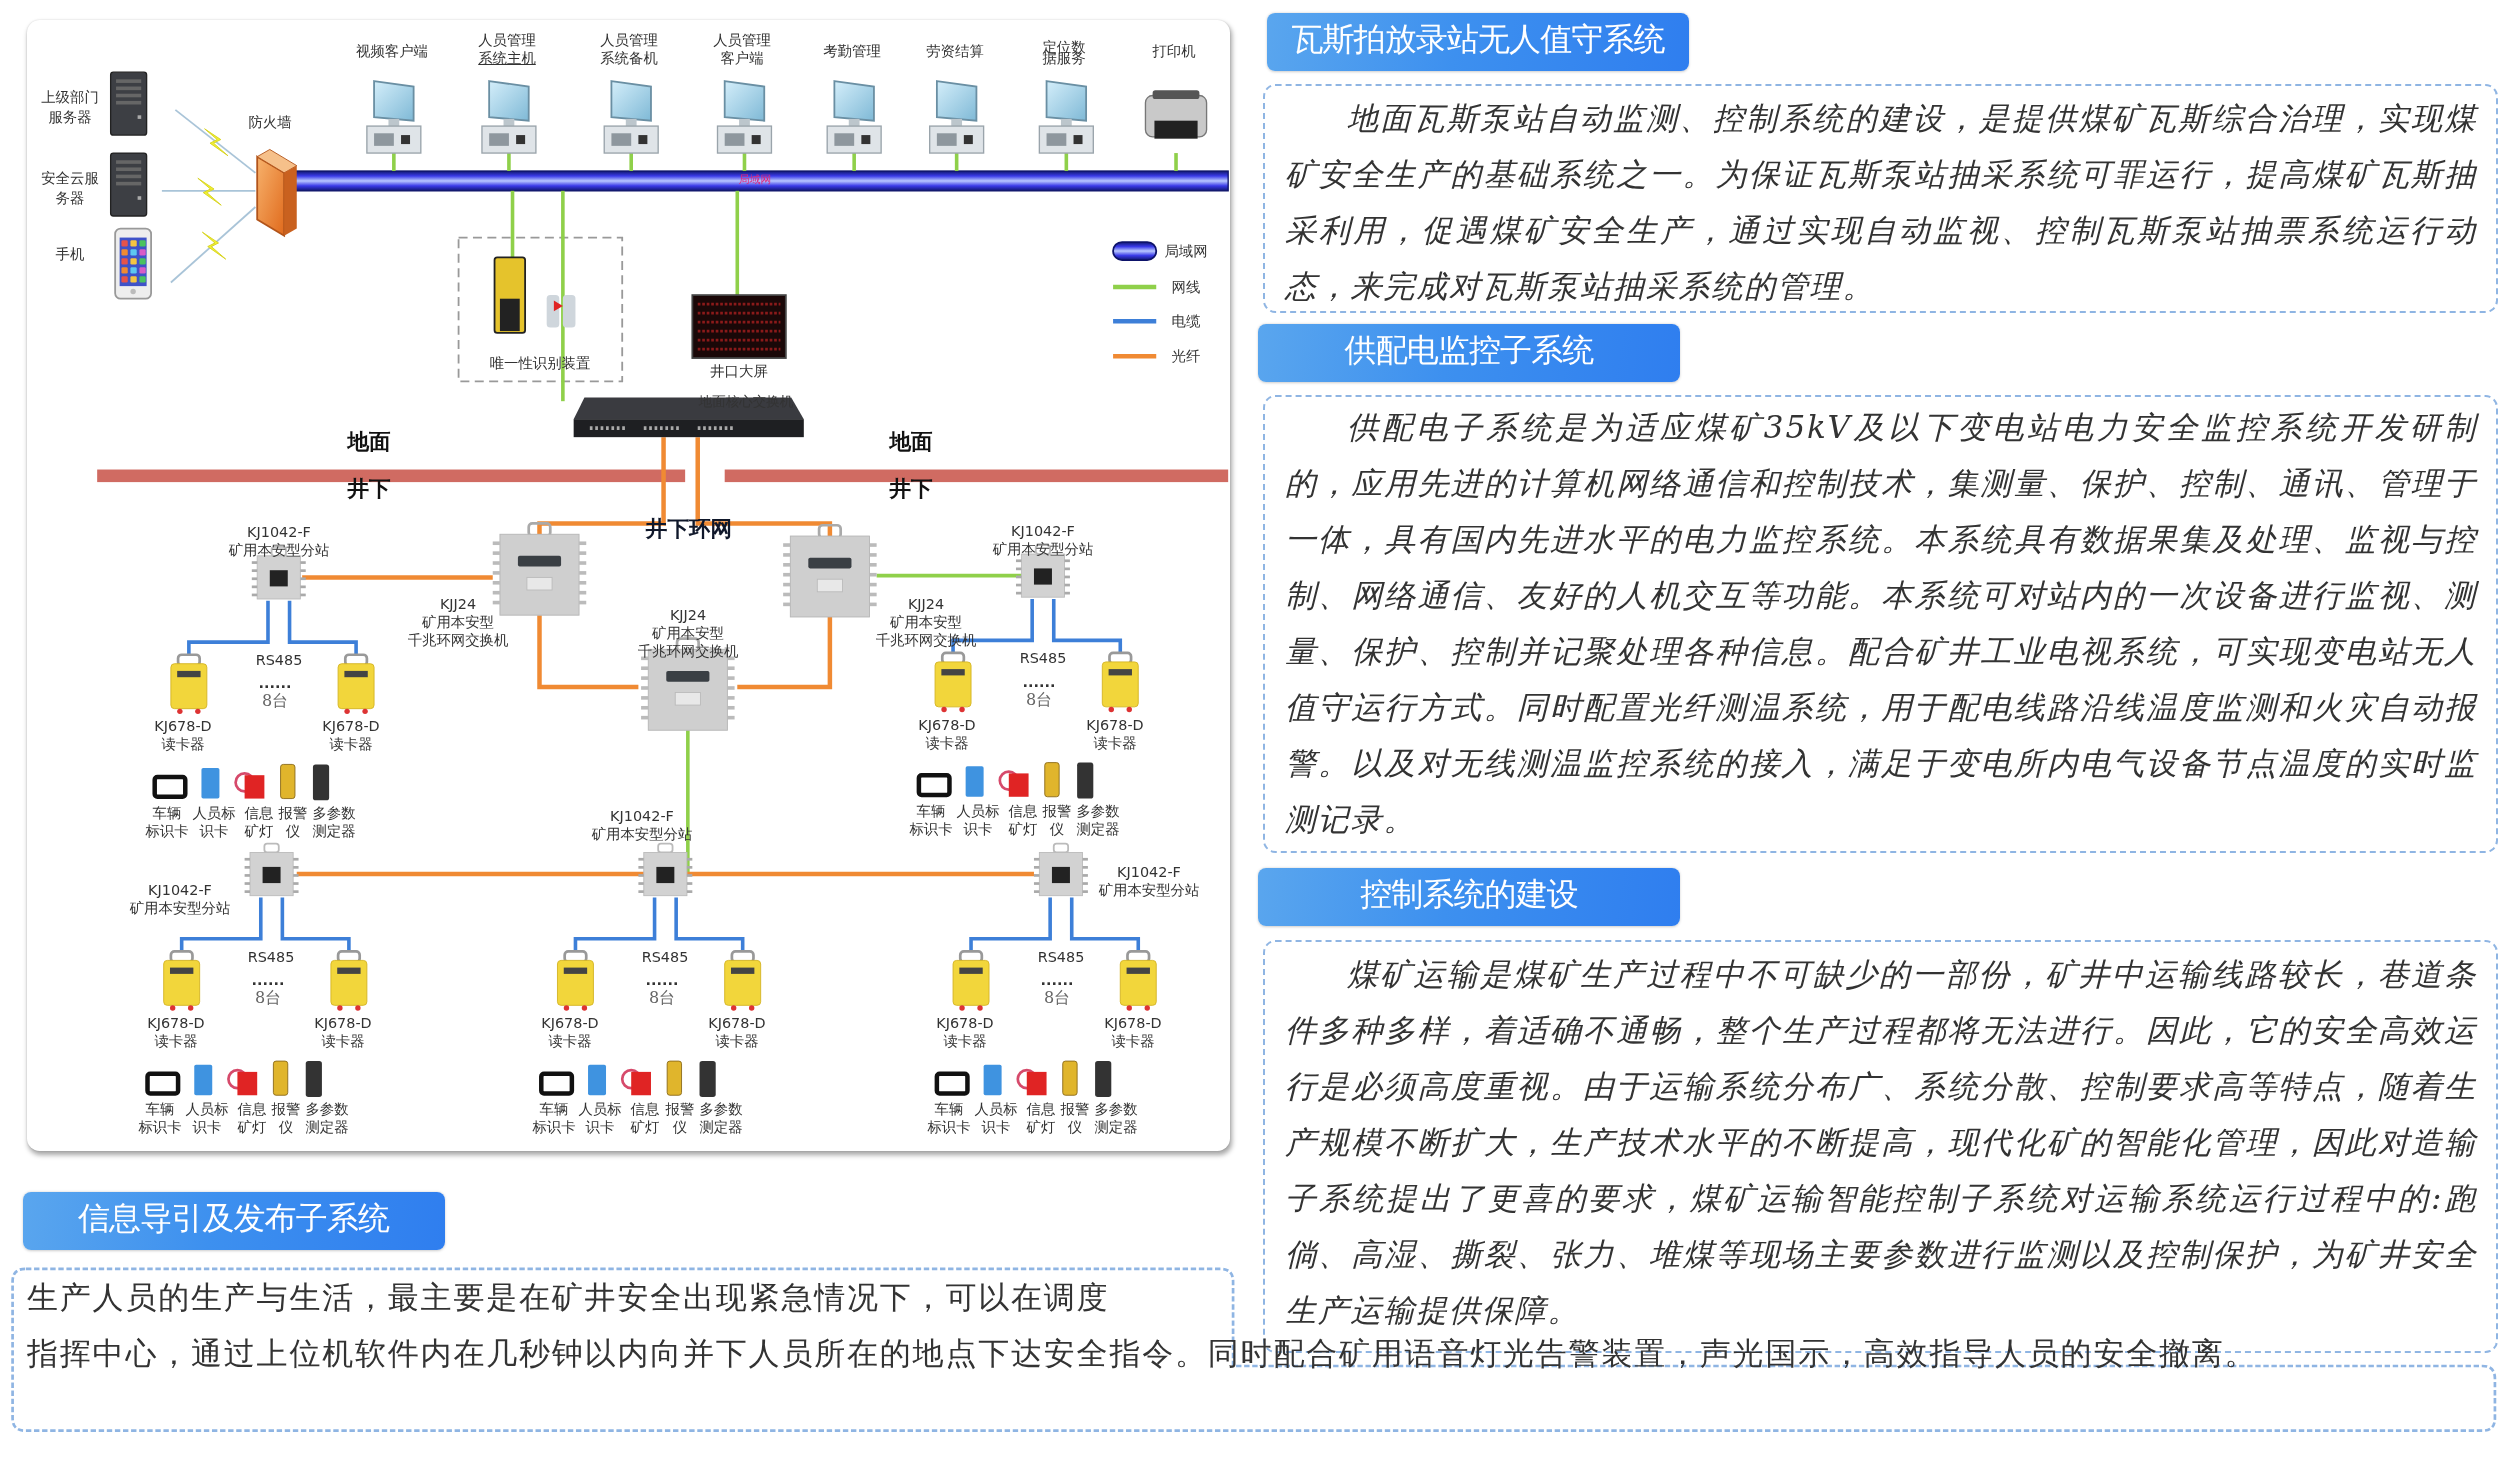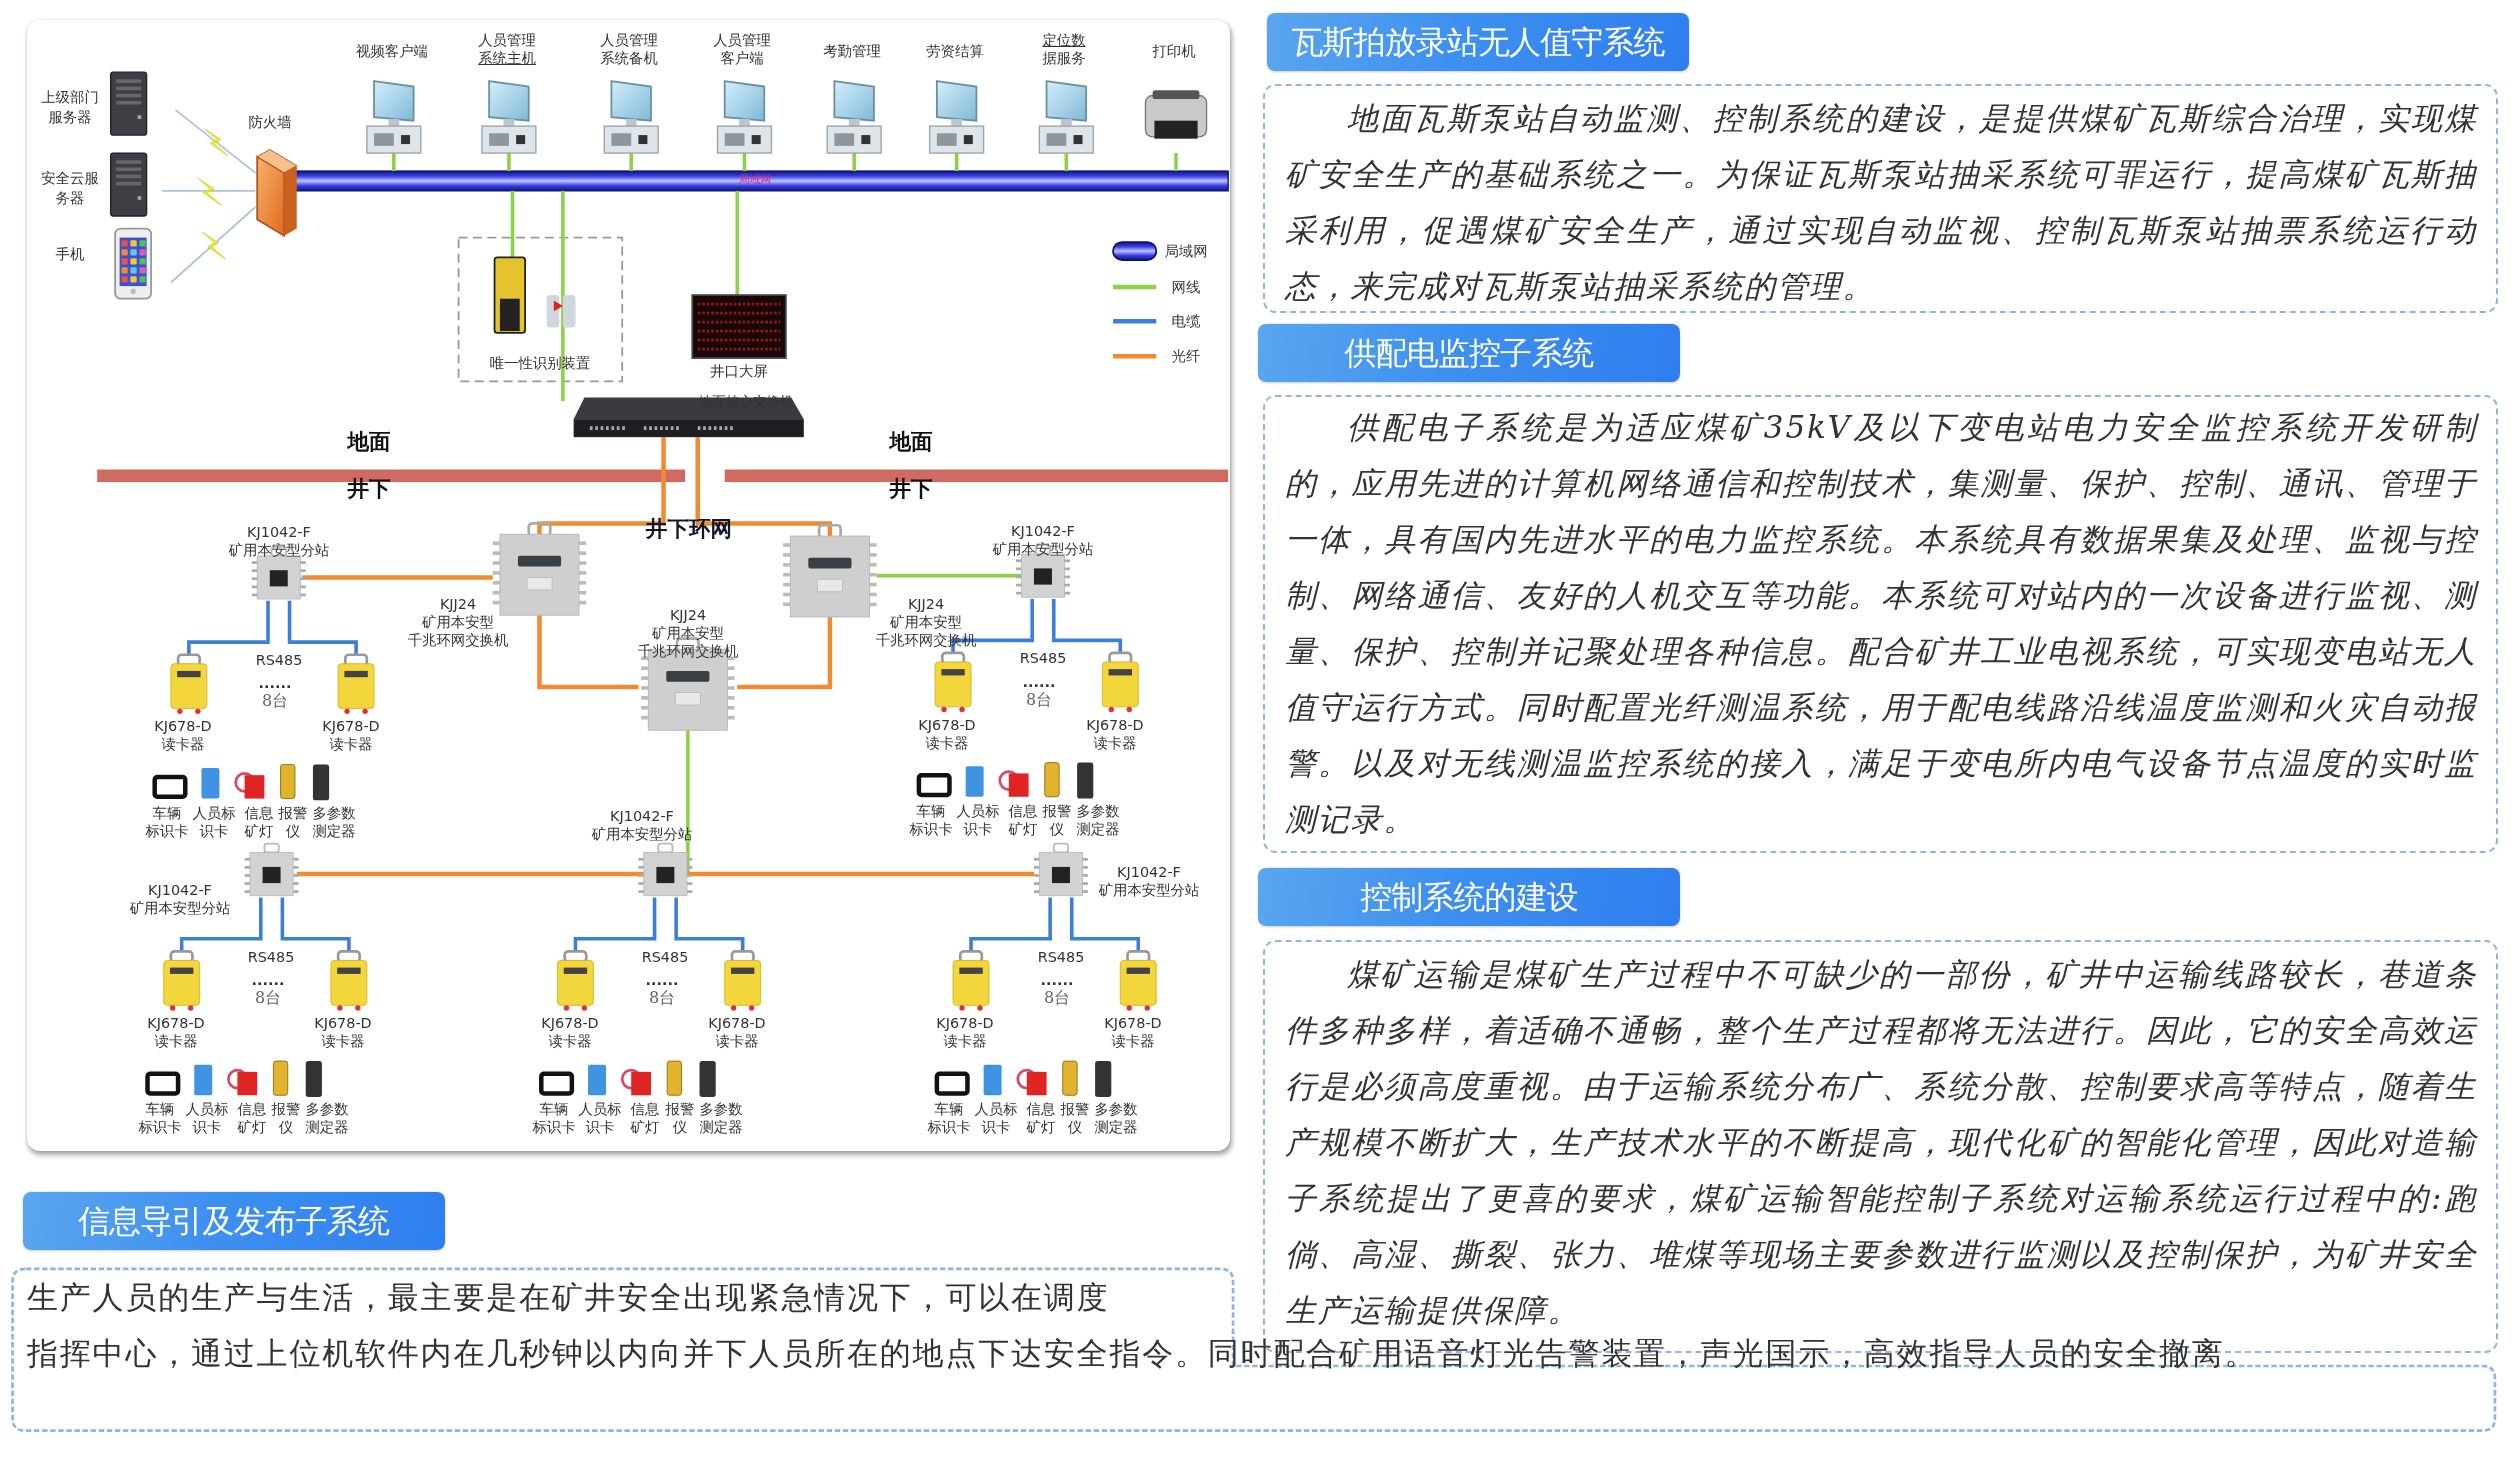--- a/index.html
+++ b/index.html
@@ -3,21 +3,21 @@
 <meta charset="utf-8">
 <style>
   html,body{margin:0;padding:0;background:#fff;}
   body{width:2512px;height:1457px;position:relative;overflow:hidden;font-family:"DejaVu Sans","Liberation Sans",sans-serif;}
   .abs{position:absolute;}
   #diagram{position:absolute;left:27px;top:20px;width:1203px;height:1131px;background:#fff;border-radius:12.6px;box-shadow:1.8px 3.6px 5.4px rgba(0,0,0,.35),0 0 1.8px rgba(0,0,0,.15);}
   #diagram svg{position:absolute;left:0;top:0;}
   .lbl{position:absolute;font-size:14.4px;color:#333;text-align:center;line-height:18px;white-space:nowrap;transform:translateX(-50%);}
   .lbl.b{font-weight:bold;font-size:21.6px;color:#111;}
   .lbl.red{color:#0f172a;font-weight:bold;font-size:21.6px;}
-  .pill{position:absolute;height:58px;border-radius:8px;background:linear-gradient(100deg,#5aa6ee 0%,#3d90ef 45%,#2f7eef 100%);color:#fff;font-size:32px;line-height:58px;box-shadow:0 0.9px 2.7px rgba(0,0,0,.2);padding:0 0 0 0;font-family:Liberation Serif, serif;letter-spacing:-0.9px;}
+  .pill{position:absolute;height:58px;border-radius:8px;background:linear-gradient(100deg,#5aa6ee 0%,#3d90ef 45%,#2f7eef 100%);color:#fff;font-size:32px;line-height:58px;box-shadow:0 0.9px 2.7px rgba(0,0,0,.2);padding:0 0 0 0;font-family:Liberation Mono, monospace;letter-spacing:-0.9px;}
   .pill span{position:absolute;left:0;right:0;text-align:center;}
   .box{position:absolute;border:2.7px dashed #8fb5e3;border-radius:12.6px;background:#fff;font-style:italic;}
   .para{position:absolute;font-family:"DejaVu Serif","Liberation Serif",serif;font-size:31px;color:#333;line-height:56px;text-align:justify;text-indent:2em;letter-spacing:1.8px;}
 </style>
 </head>
 <body>
 
 <div id="diagram">
   <svg id="diag-svg" width="1203" height="1131" viewBox="0 0 1338 1258">
     <defs>
@@ -451,21 +451,21 @@
       <div class="lbl" style="left: 728px; top: 151px; color: rgb(224, 38, 122); font-size: 10.8px;">局域网</div>
       <div class="lbl" style="left: 365px; top: 21.6px;">视频客户端</div>
       <div class="lbl" style="left: 480px; top: 10.8px;">人员管理</div>
       <div class="lbl" style="left: 480px; top: 29px; text-decoration: underline;">系统主机</div>
       <div class="lbl" style="left: 602px; top: 10.8px;">人员管理</div>
       <div class="lbl" style="left: 602px; top: 29px;">系统备机</div>
       <div class="lbl" style="left: 715px; top: 10.8px;">人员管理</div>
       <div class="lbl" style="left: 715px; top: 29px;">客户端</div>
       <div class="lbl" style="left: 825px; top: 21.6px;">考勤管理</div>
       <div class="lbl" style="left: 928px; top: 21.6px;">劳资结算</div>
-      <div class="lbl" style="left: 1037px; top: 11px; text-decoration: underline;">定位数</div>
+      <div class="lbl" style="left: 1037px; top: 18px;">定位数</div>
       <div class="lbl" style="left: 1037px; top: 29px;">据服务</div>
       <div class="lbl" style="left: 1147px; top: 21.6px;">打印机</div>
       <div class="lbl" style="left: 513px; top: 334px;">唯一性识别装置</div>
       <div class="lbl" style="left: 712px; top: 342px;">井口大屏</div>
       <div class="lbl" style="left: 1159px; top: 222px;">局域网</div>
       <div class="lbl" style="left: 1159px; top: 258px;">网线</div>
       <div class="lbl" style="left: 1159px; top: 292px;">电缆</div>
       <div class="lbl" style="left: 1159px; top: 327px;">光纤</div>
       <div class="lbl" style="left: 719px; top: 372px; font-size: 13.5px;">地面核心交换机</div>
       <div class="lbl b" style="left: 342px; top: 413px;">地面</div>

